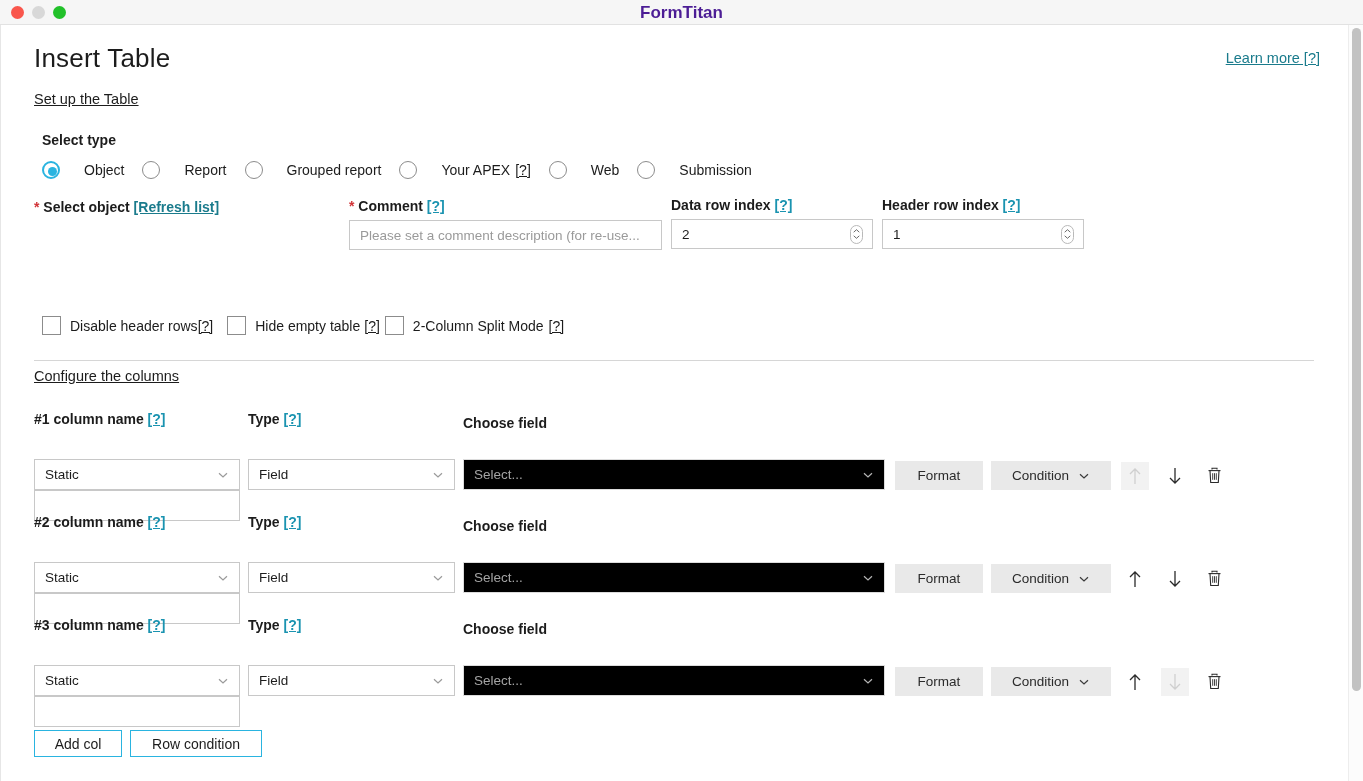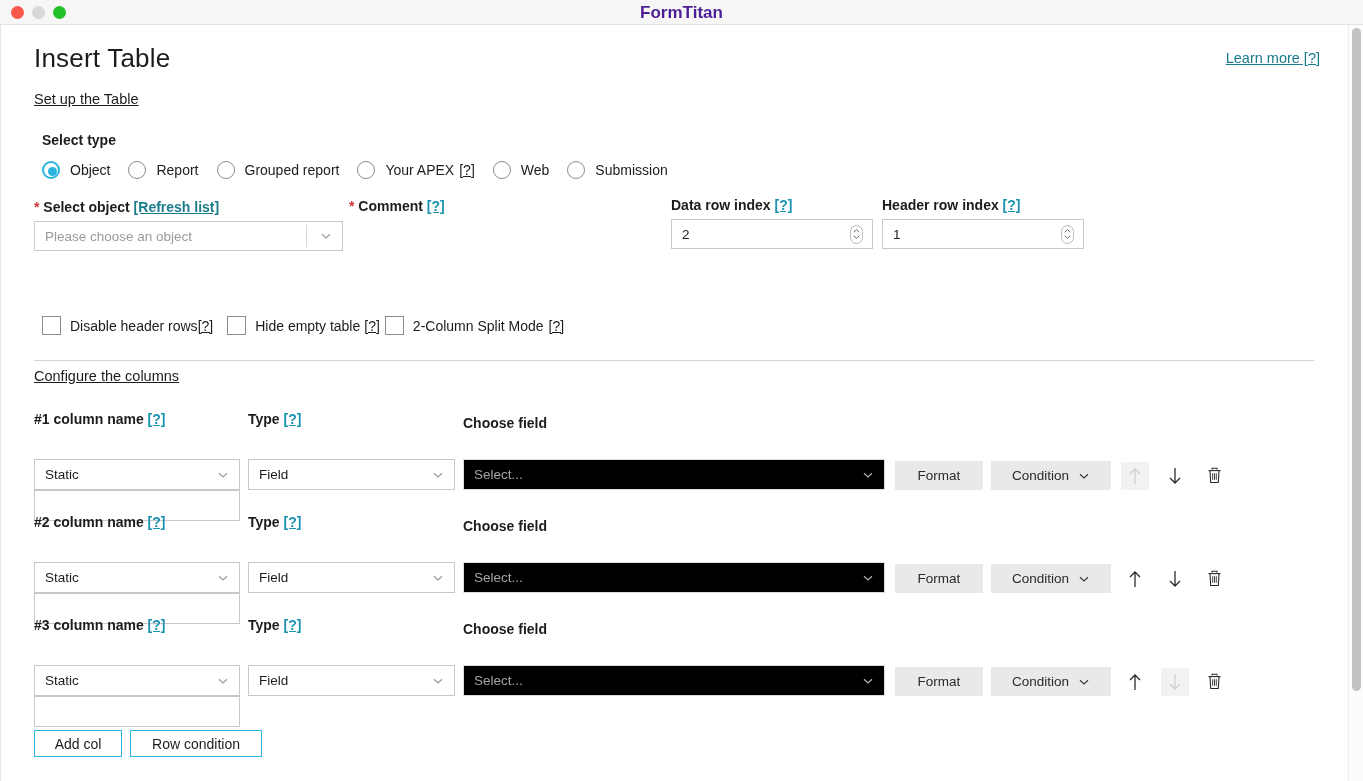--- a/index.html
+++ b/index.html
@@ -86,21 +86,21 @@
   .radio {
     width: 18px; height: 18px; border-radius: 50%;
     border: 1.5px solid #8c8c8c; background: #fff;
     display: inline-block; position: relative; flex: none;
   }
   .radio.on { border-color: #2ab4e0; border-width: 2px; }
   .radio.on::after {
     content: ""; position: absolute; left: 3.5px; top: 3.5px;
     width: 9px; height: 9px; border-radius: 50%; background: #2ab4e0;
   }
-  .radio-label { font-size: 14px; color: #1c1c1c; margin-left: 10px; white-space: nowrap; }
+  .radio-label { font-size: 14px; color: #1c1c1c; margin-left: 24px; white-space: nowrap; }
 
   
   .field {
     position: absolute;
     border: 1px solid #c8c8c8; background: #fff;
     display: flex; align-items: center;
     font-size: 13.5px; color: #1c1c1c;
   }
   .field .ph { color: #9a9a9a; padding-left: 10px; white-space: nowrap; overflow: hidden; }
   .field .val { color: #1c1c1c; padding-left: 10px; }
@@ -212,34 +212,28 @@
       <span class="radio"></span>
       <span class="radio-label">Submission</span>
     </div>
   </div>
 
   <div class="label" style="left:33px; top:174px">
     <span class="req">*</span>
     <span>Select object</span>
     <span class="refresh">[Refresh list]</span>
   </div>
-  <div class="field" style="left:33px; top:196px; width:309px; height:30px">
-    <span class="ph">Please choose an object</span>
-    <span class="sep-v"></span>
-    <span class="chev" style="margin-left:13px">
-      <svg width="12" height="12" viewBox="0 0 12 12">
-          <path d="M2 4.3 L6 8 L10 4.3" stroke="#9a9a9a" stroke-width="1.2" fill="none"></path>
-        </svg>
-    </span>
-  </div>
 
   <div class="label" style="left:348px; top:173px">
     <span class="req">*</span>
     <span>Comment</span>
     <span class="q">[?]</span>
+  </div>
+  <div class="field" style="left:348px; top:195px; width:313px; height:30px">
+    <span class="ph">Please set a comment description (for re-use...</span>
   </div>
 
   <div class="label" style="left:670px; top:172px">
     <span>Data row index</span>
     <span class="q">[?]</span>
   </div>
   <div class="field" style="left:670px; top:194px; width:202px; height:30px">
     <span class="val">2</span>
     <span class="spin">
       <svg width="7" height="4" viewBox="0 0 7 4">

